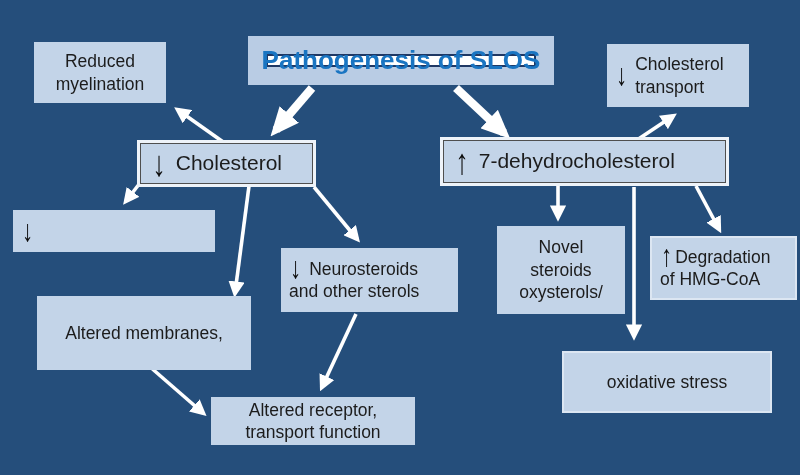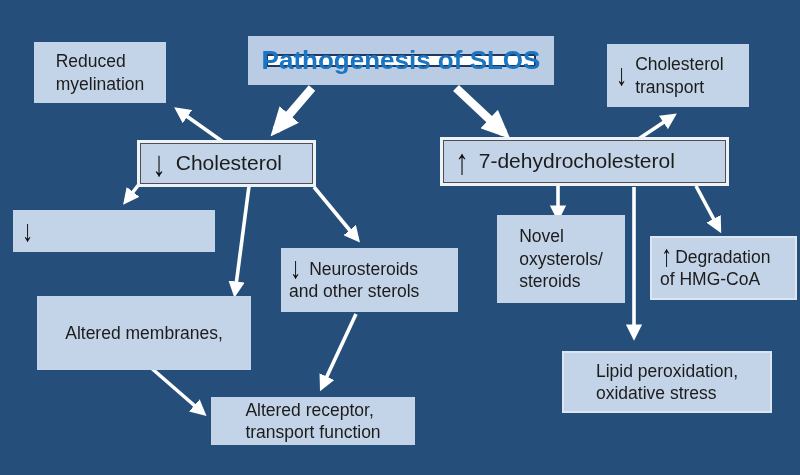--- a/index.html
+++ b/index.html
@@ -7,21 +7,21 @@
     position:relative;width:800px;height:475px;overflow:hidden;
     background:#254e7b;
     font-family:"Liberation Sans", sans-serif;
     color:#1c1c1c;
   }
   .arrows{position:absolute;inset:0;width:800px;height:475px;}
   .node{
     position:absolute;box-sizing:border-box;
     background:#c3d4e8;
     display:flex;align-items:center;justify-content:center;
-    font-size:17.5px;line-height:1.28;
+    font-size:17.5px;line-height:1.28;text-align:center;
     color:#1c1c1c;
   }
   .node .glyph{
     display:inline-block;font-size:1.5em;line-height:.8;
     transform:scaleY(1.15) scaleX(.85);
     font-weight:400;color:#0c0c0c;
   }
   .hub{
     font-size:21px;
     border:1px solid #4f4f4f;
@@ -132,38 +132,37 @@
     </div>
   </div>
 
   <div class="node" style="left:211px;top:397px;width:204px;height:48px;">
     <div>
       <div>Altered receptor,</div>
       <div>transport function</div>
     </div>
   </div>
 
-  <div class="node" style="left:497px;top:215px;width:128px;height:88px;">
+  <div class="node" style="left:497px;top:226px;width:128px;height:88px;">
     <div>
       <div>Novel</div>
+      <div>steroids</div>
       <div>oxysterols/</div>
-      <div>steroids</div>
     </div>
   </div>
 
   <div class="node leftalign whiteborder tight" style="left:650px;top:236px;width:147px;height:64px;">
     <div style="text-align:left;">
       <div class="row">
         <span class="glyph">↑</span>
         <span>Degradation</span>
       </div>
       <div>of HMG-CoA</div>
     </div>
   </div>
 
   <div class="node whiteborder" style="left:562px;top:351px;width:210px;height:62px;">
     <div>
-      <div>Lipid peroxidation,</div>
       <div>oxidative stress</div>
     </div>
   </div>
 
 </div>
 
 </body></html>

